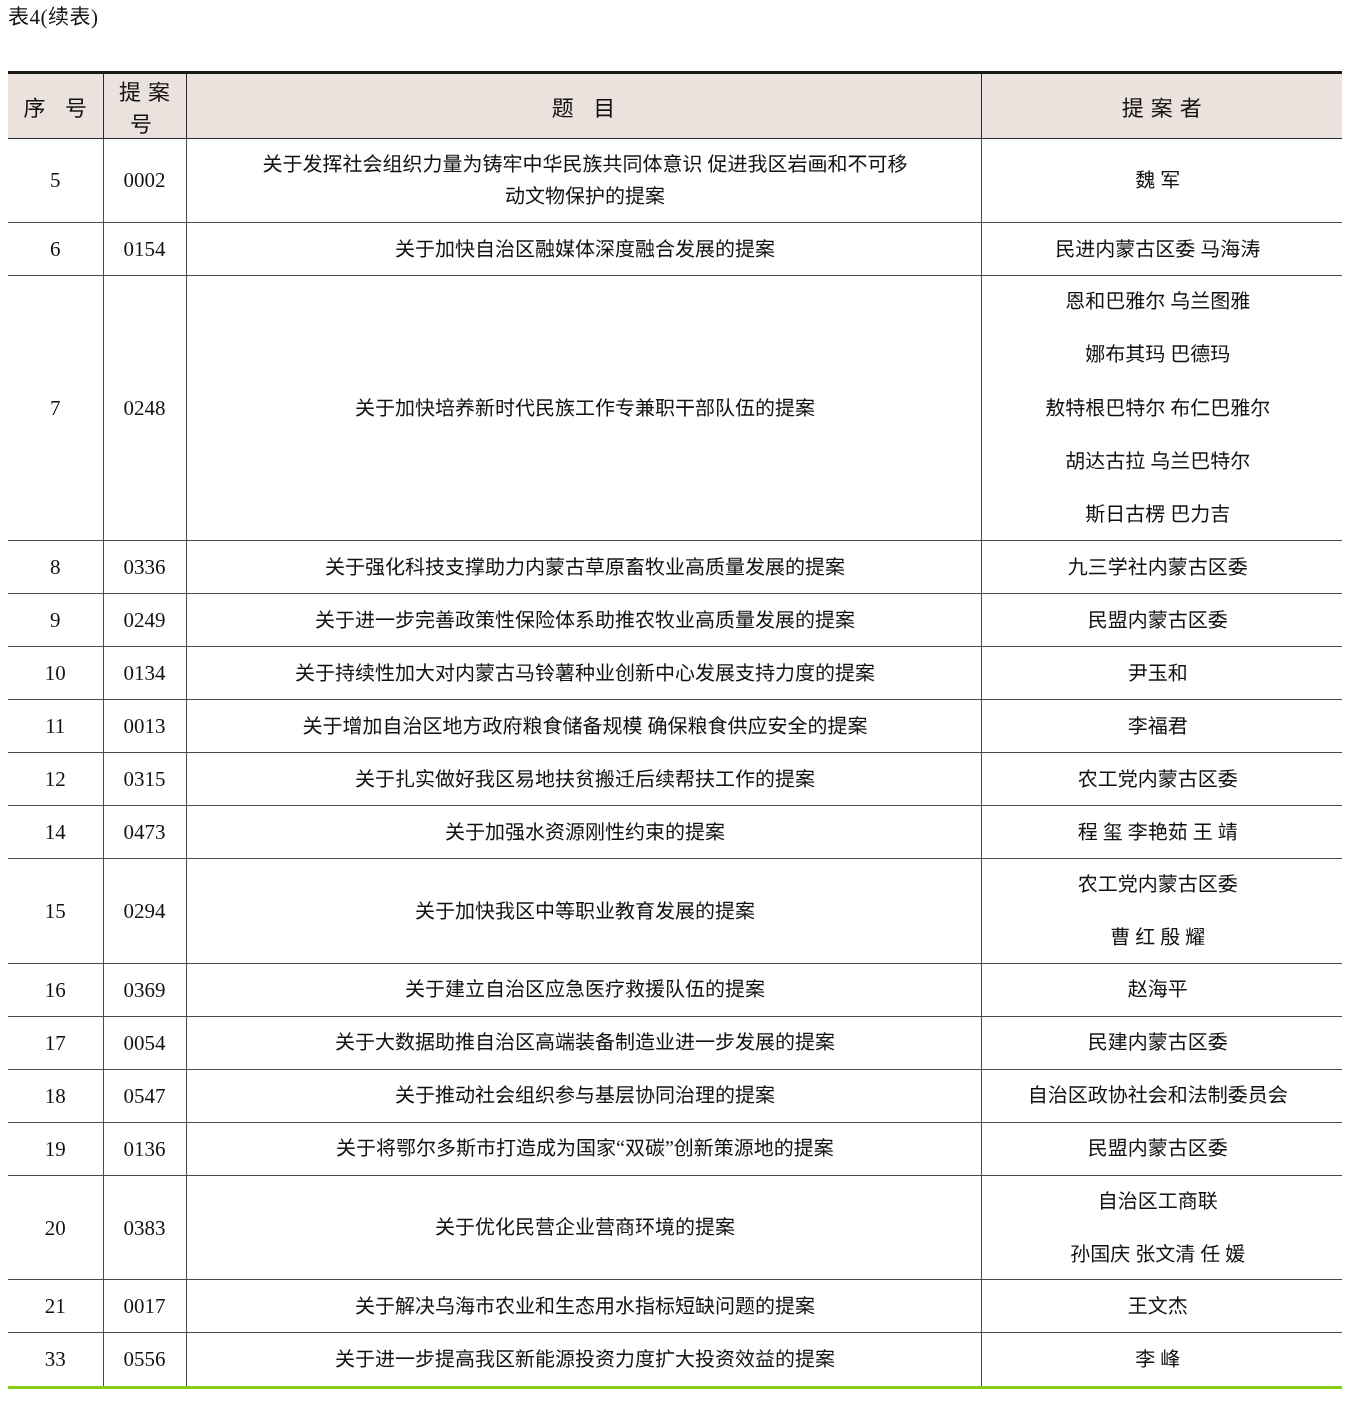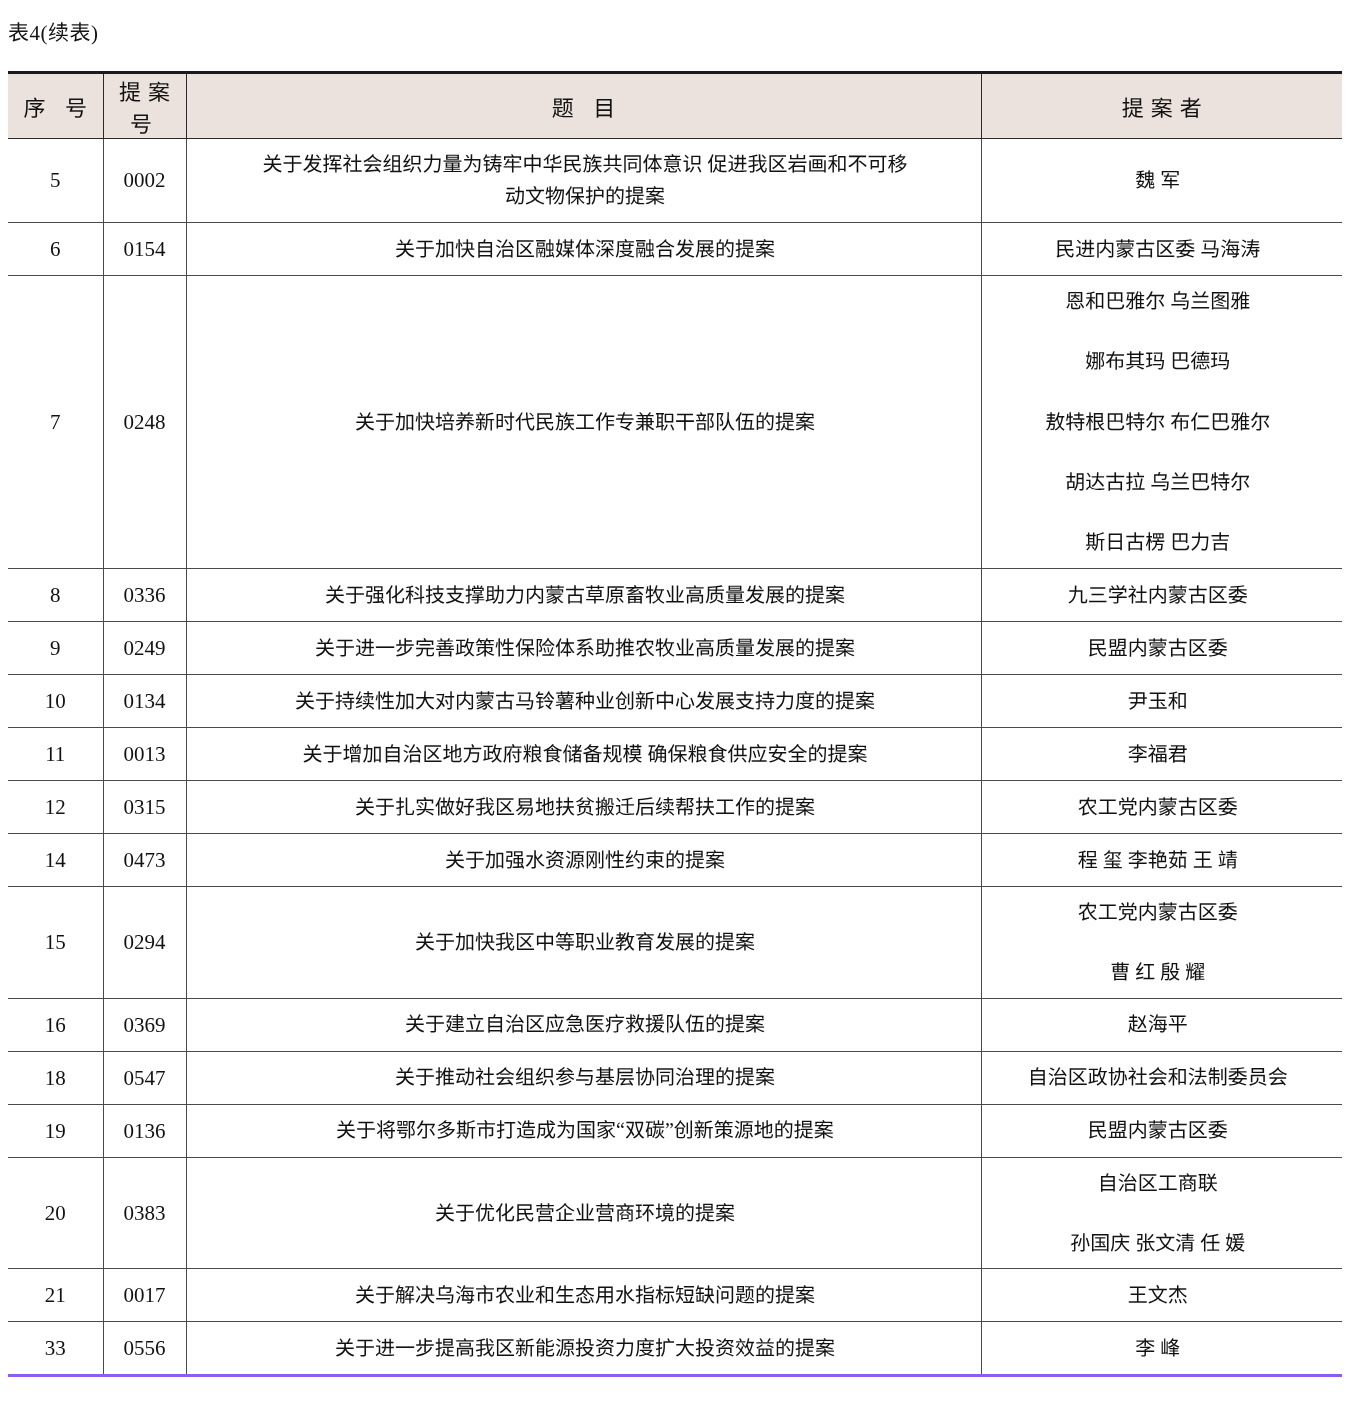--- a/index.html
+++ b/index.html
@@ -17,21 +17,21 @@
   }
   .page {
     position: relative;
     width: 1350px;
     height: 1424px;
     box-sizing: border-box;
   }
   .table-caption {
     position: absolute;
     left: 8px;
-    top: 16px;
+    top: 0;
     font-size: 21px;
     letter-spacing: 0.5px;
     font-family: "Liberation Serif", "DejaVu Serif", serif;
     color: #141414;
     white-space: nowrap;
   }
   table.proposal-table {
     position: absolute;
     left: 8px;
     top: 71px;
@@ -39,21 +39,21 @@
     border-collapse: collapse;
     table-layout: fixed;
     font-size: 20px;
   }
   table.proposal-table col.c-seq   { width: 95px; }
   table.proposal-table col.c-num   { width: 83px; }
   table.proposal-table col.c-title { width: 795px; }
   table.proposal-table col.c-prop  { width: 361px; }
 
   
-  table.proposal-table { border-top: 3px solid #1a1a1a; border-bottom: 3px solid #8b5cf6; }
+  table.proposal-table { border-top: 3px solid #1a1a1a; border-bottom: 3px solid #84cc16; }
 
   thead th {
     background: #ebe1dd;
     border-bottom: 1.5px solid #2a2a2a;
     border-right: 1.5px solid #2a2a2a;
     height: 62px;
     font-weight: normal;
     font-size: 22px;
     color: #121212;
     vertical-align: middle;
@@ -83,21 +83,21 @@
   td.title {
     text-align: center;
     padding-left: 15px;
     padding-right: 12px;
   }
   td.proposer {
     text-align: center;
     padding-right: 8px;
   }
   td.proposer .pline { display: block; white-space: nowrap; }
-  td.proposer .pline + .pline { margin-top: 28px; }
+  td.proposer .pline + .pline { margin-top: 21px; }
   td.title .tline { display: block; }
 </style>
 </head>
 <body>
 
 <div class="page">
 
   <div class="table-caption">表4(续表)</div>
 
   <table class="proposal-table">
@@ -234,20 +234,30 @@
           <td class="seq">16</td>
           <td class="num">0369</td>
           <td class="title">
             <span class="tline">关于建立自治区应急医疗救援队伍的提案</span>
           </td>
           <td class="proposer">
             <span class="pline">赵海平</span>
           </td>
         </tr>
         <tr>
+          <td class="seq">17</td>
+          <td class="num">0054</td>
+          <td class="title">
+            <span class="tline">关于大数据助推自治区高端装备制造业进一步发展的提案</span>
+          </td>
+          <td class="proposer">
+            <span class="pline">民建内蒙古区委</span>
+          </td>
+        </tr>
+        <tr>
           <td class="seq">18</td>
           <td class="num">0547</td>
           <td class="title">
             <span class="tline">关于推动社会组织参与基层协同治理的提案</span>
           </td>
           <td class="proposer">
             <span class="pline">自治区政协社会和法制委员会</span>
           </td>
         </tr>
         <tr>

